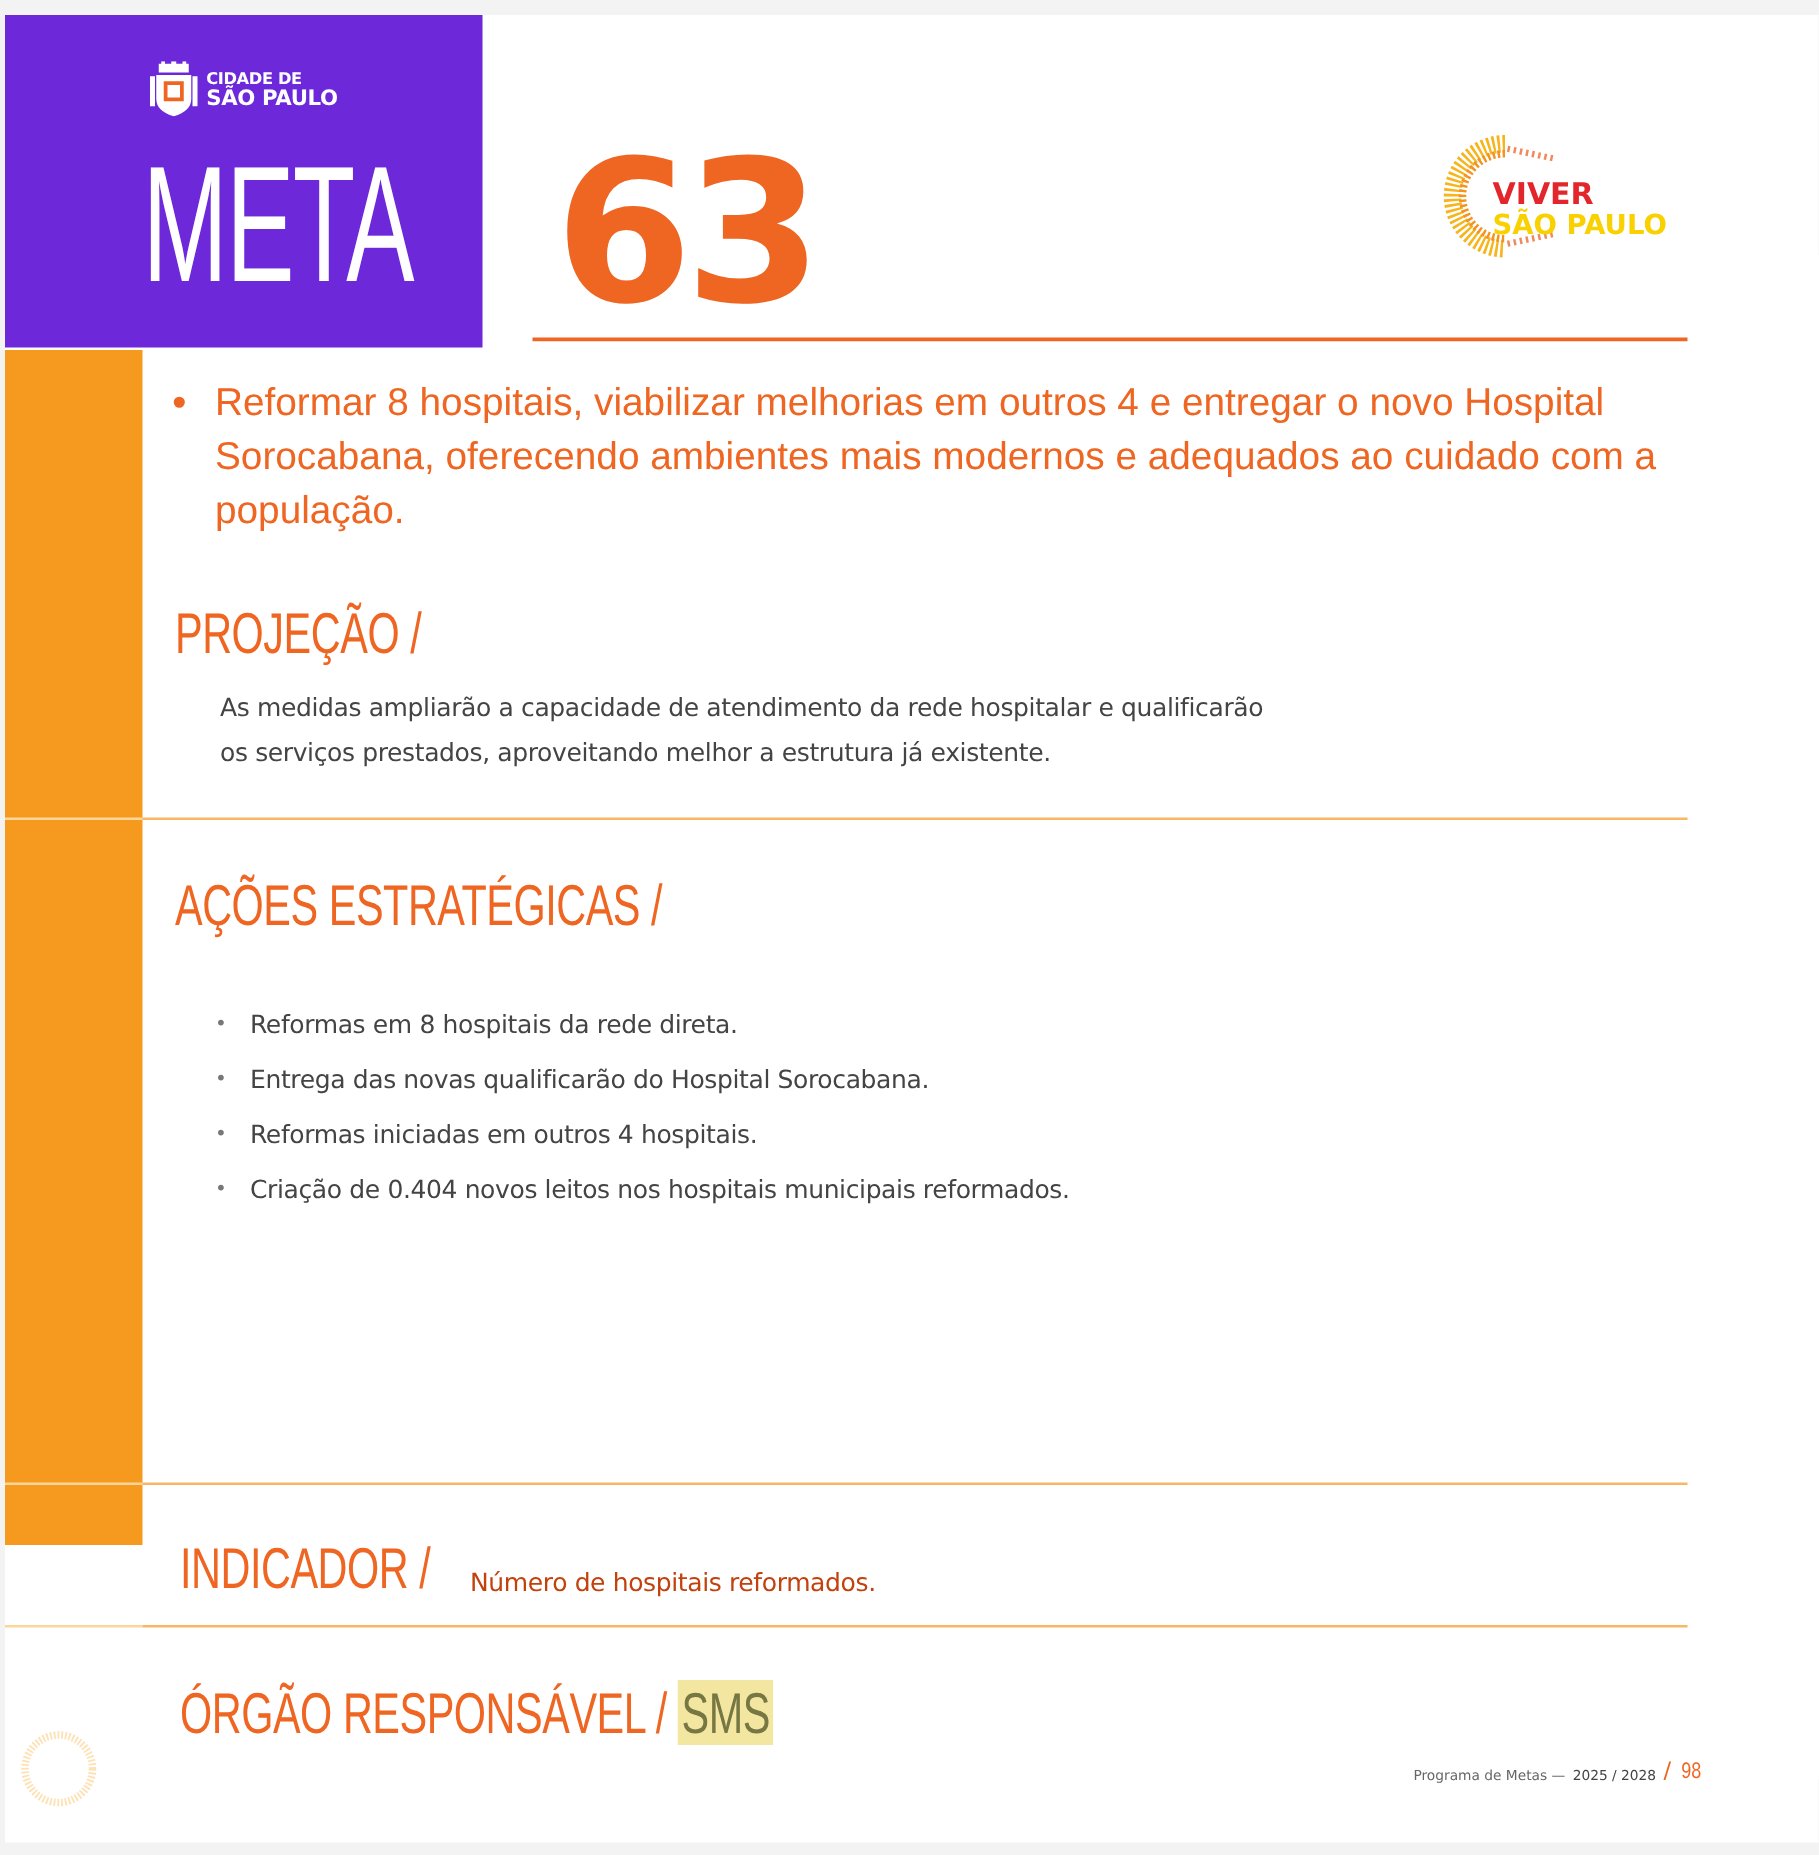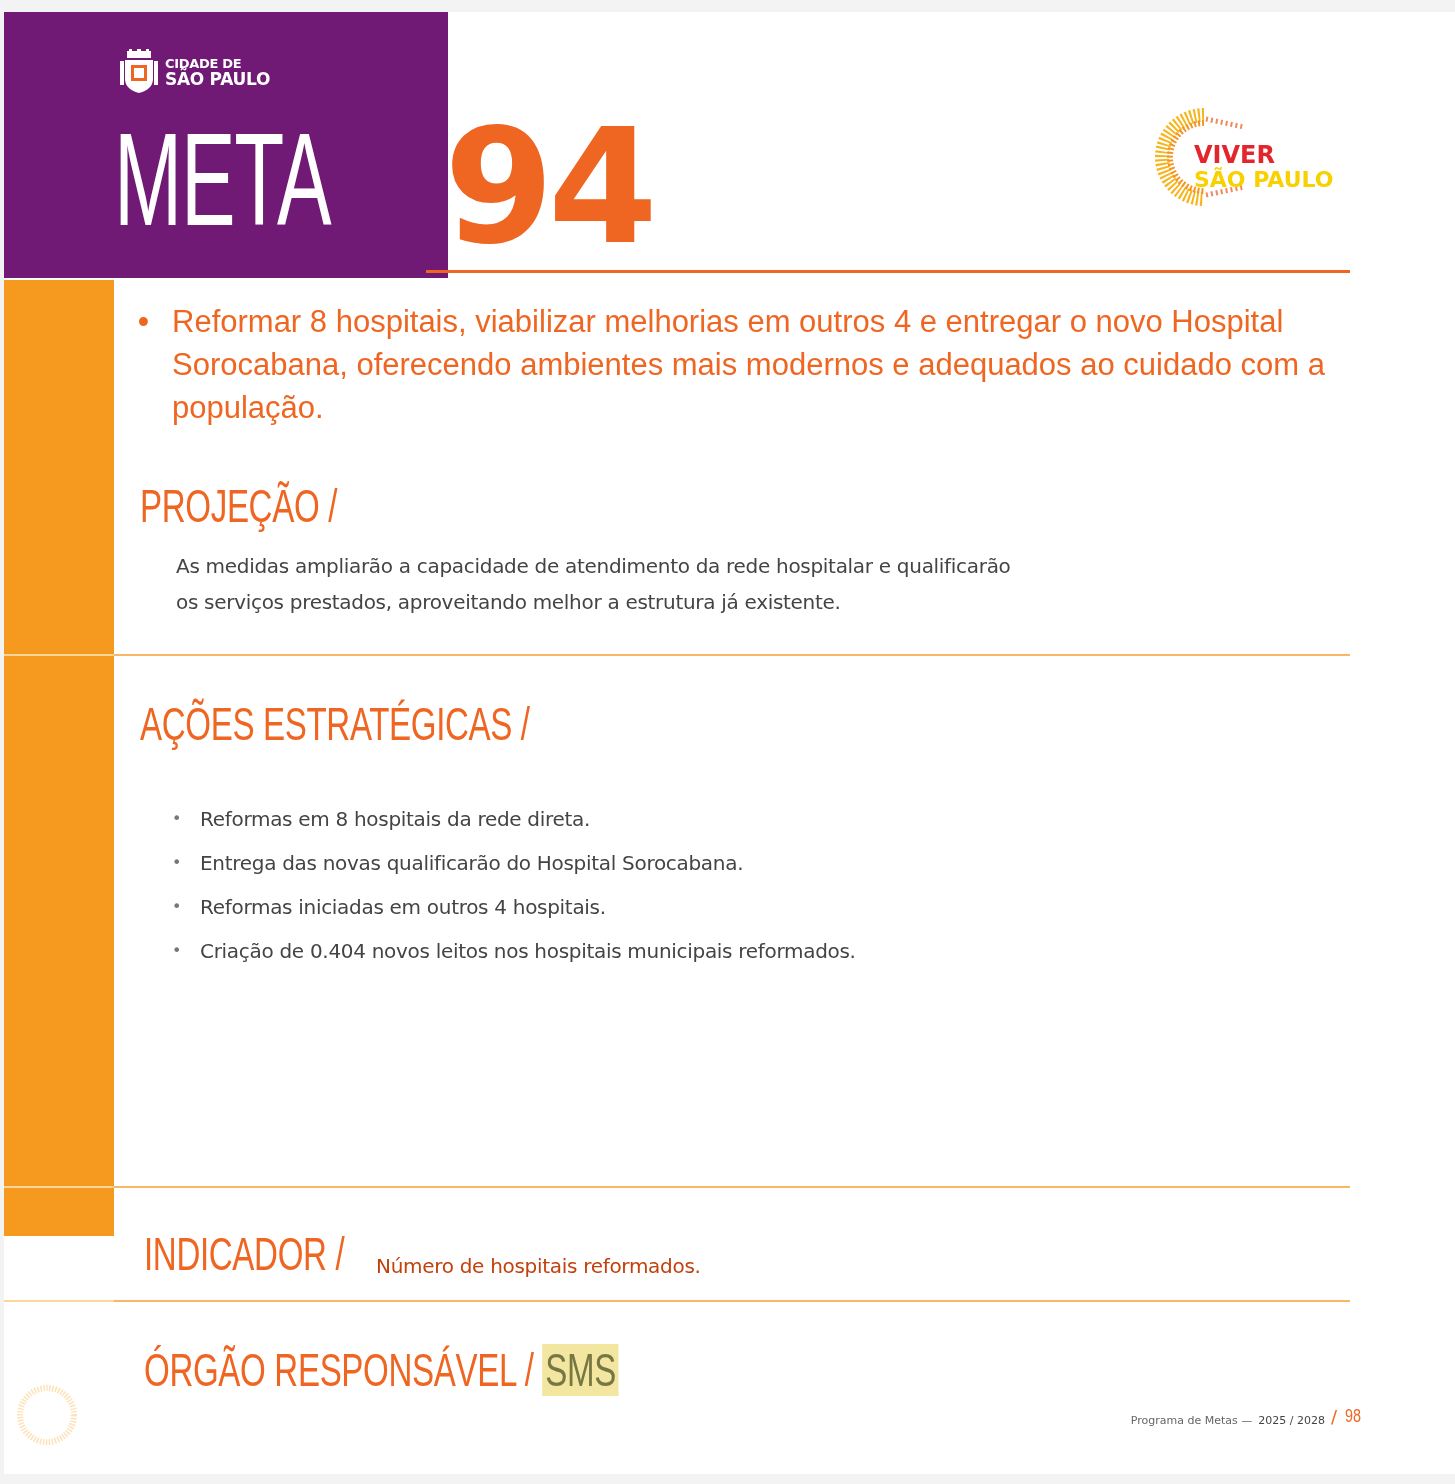--- a/index.html
+++ b/index.html
@@ -2,21 +2,21 @@
 <html><head>
 <meta charset="utf-8">
 <style>
   * { box-sizing: border-box; margin: 0; padding: 0; }
   html, body { width: 1455px; height: 1484px; background: #f3f3f3; overflow: hidden; }
   body { position: relative; font-family: "DejaVu Sans", sans-serif; }
 
   .page { position: absolute; left: 4px; top: 12px; width: 1451px; height: 1462px; background: #ffffff; }
 
   
-  .header-box { position: absolute; left: 0; top: 0; width: 444px; height: 266px; background: #701a75; }
+  .header-box { position: absolute; left: 0; top: 0; width: 382px; height: 266px; background: #6d28d9; }
   .pmsp-logo { position: absolute; left: 115px; top: 37px; display: flex; align-items: center; gap: 6px; }
   .pmsp-crest { width: 40px; height: 46px; }
   .pmsp-text { color: #fff; font-family: "DejaVu Sans", sans-serif; font-weight: bold; font-size: 13px; line-height: 14px; letter-spacing: -0.3px; }
   .pmsp-text .big { font-size: 17px; line-height: 17px; }
   .meta-label { position: absolute; left: 110px; top: 102px; color: #fff; font-family: "Liberation Sans", sans-serif; font-size: 132px; line-height: 132px; letter-spacing: -2px; transform: scaleX(0.62); transform-origin: left top; font-weight: normal; }
   .meta-number { position: absolute; left: 440px; top: 96px; color: #ee6622; font-family: "DejaVu Sans", sans-serif; font-weight: bold; font-size: 158px; line-height: 158px; letter-spacing: -6px; }
   .header-rule { position: absolute; left: 422px; top: 258px; width: 924px; height: 3px; background: #ee6622; }
 
   .viver-logo { position: absolute; left: 1150px; top: 95px; width: 210px; height: 100px; }
 
@@ -69,21 +69,21 @@
         <rect x="35" y="12" width="4" height="24" fill="#fff"></rect>
       </svg>
       <div class="pmsp-text">
         <div>CIDADE DE</div>
         <div class="big">SÃO PAULO</div>
       </div>
     </div>
     <div class="meta-label">META</div>
   </div>
 
-  <div class="meta-number">94</div>
+  <div class="meta-number">63</div>
   <div class="header-rule"></div>
 
   <svg class="viver-logo" viewBox="0 0 210 100">
     <g>
       <path d="M50 8 A42 42 0 1 0 50 92" fill="none" stroke="#f7b51d" stroke-width="14" stroke-dasharray="2 2"></path>
       <path d="M50 16 A34 34 0 1 0 50 84" fill="none" stroke="#f29322" stroke-width="6" stroke-dasharray="2 2"></path>
       <path d="M52 12 L90 20" stroke="#f08a5d" stroke-width="5" stroke-dasharray="2 3"></path>
       <path d="M52 88 L90 80" stroke="#f08a5d" stroke-width="5" stroke-dasharray="2 3"></path>
     </g>
     <text x="40" y="56" fill="#e3262c" font-family="DejaVu Sans, sans-serif" font-weight="bold" font-size="24">VIVER</text>

